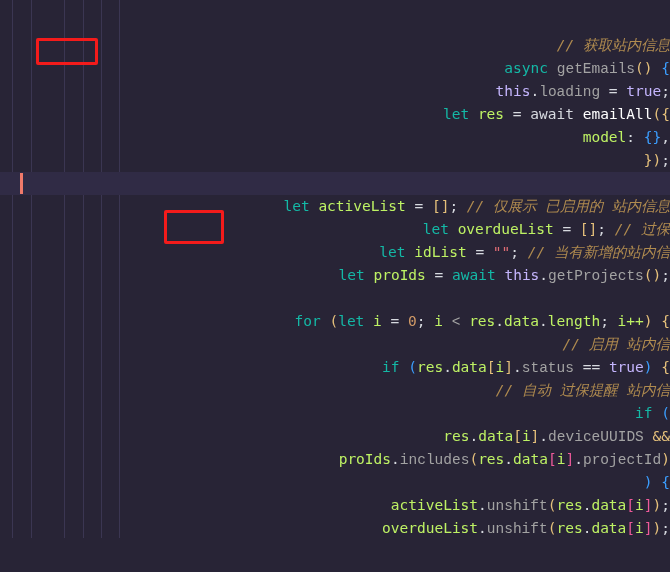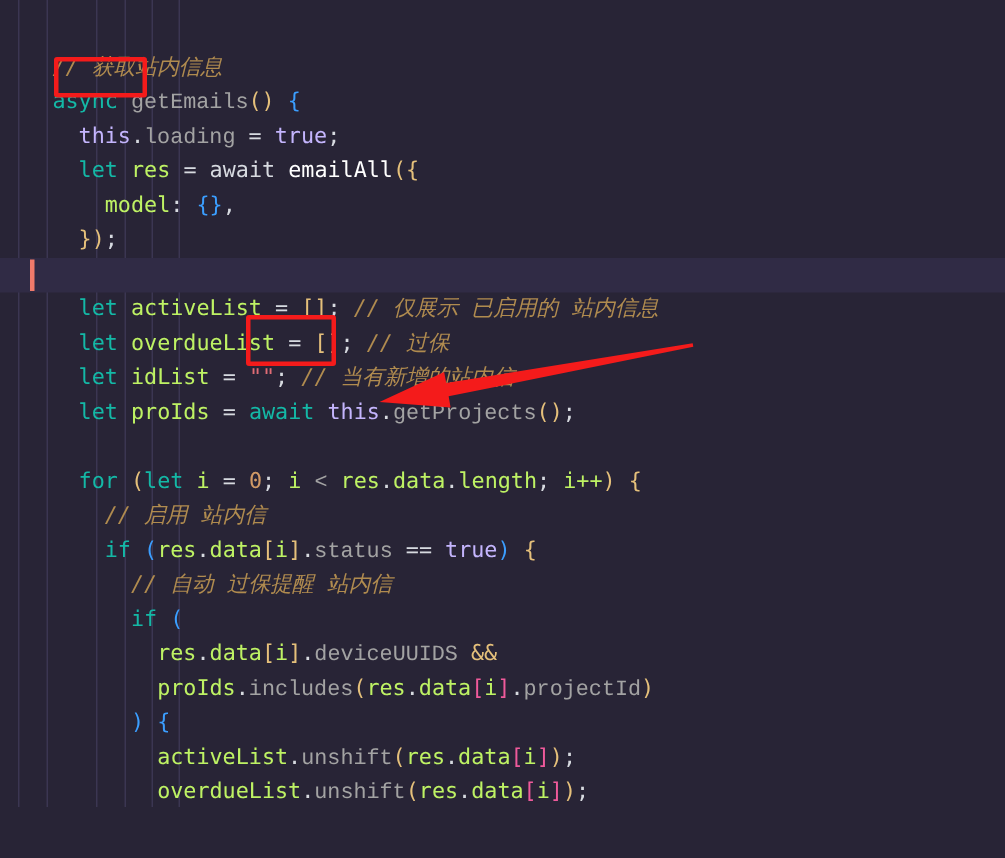--- a/index.html
+++ b/index.html
@@ -7,20 +7,21 @@
     padding: 0;
     background: #282436;
   }
   #screen {
     position: relative;
     width: 670px;
     height: 538px;
     background: #282436;
     overflow: hidden;
     font-family: "DejaVu Sans Mono", monospace;
+    text-align: right;
   }
 
   
   .guide {
     position: absolute;
     top: 0;
     bottom: 0;
     width: 1px;
     background: #413c5c;
     opacity: 0.75;

